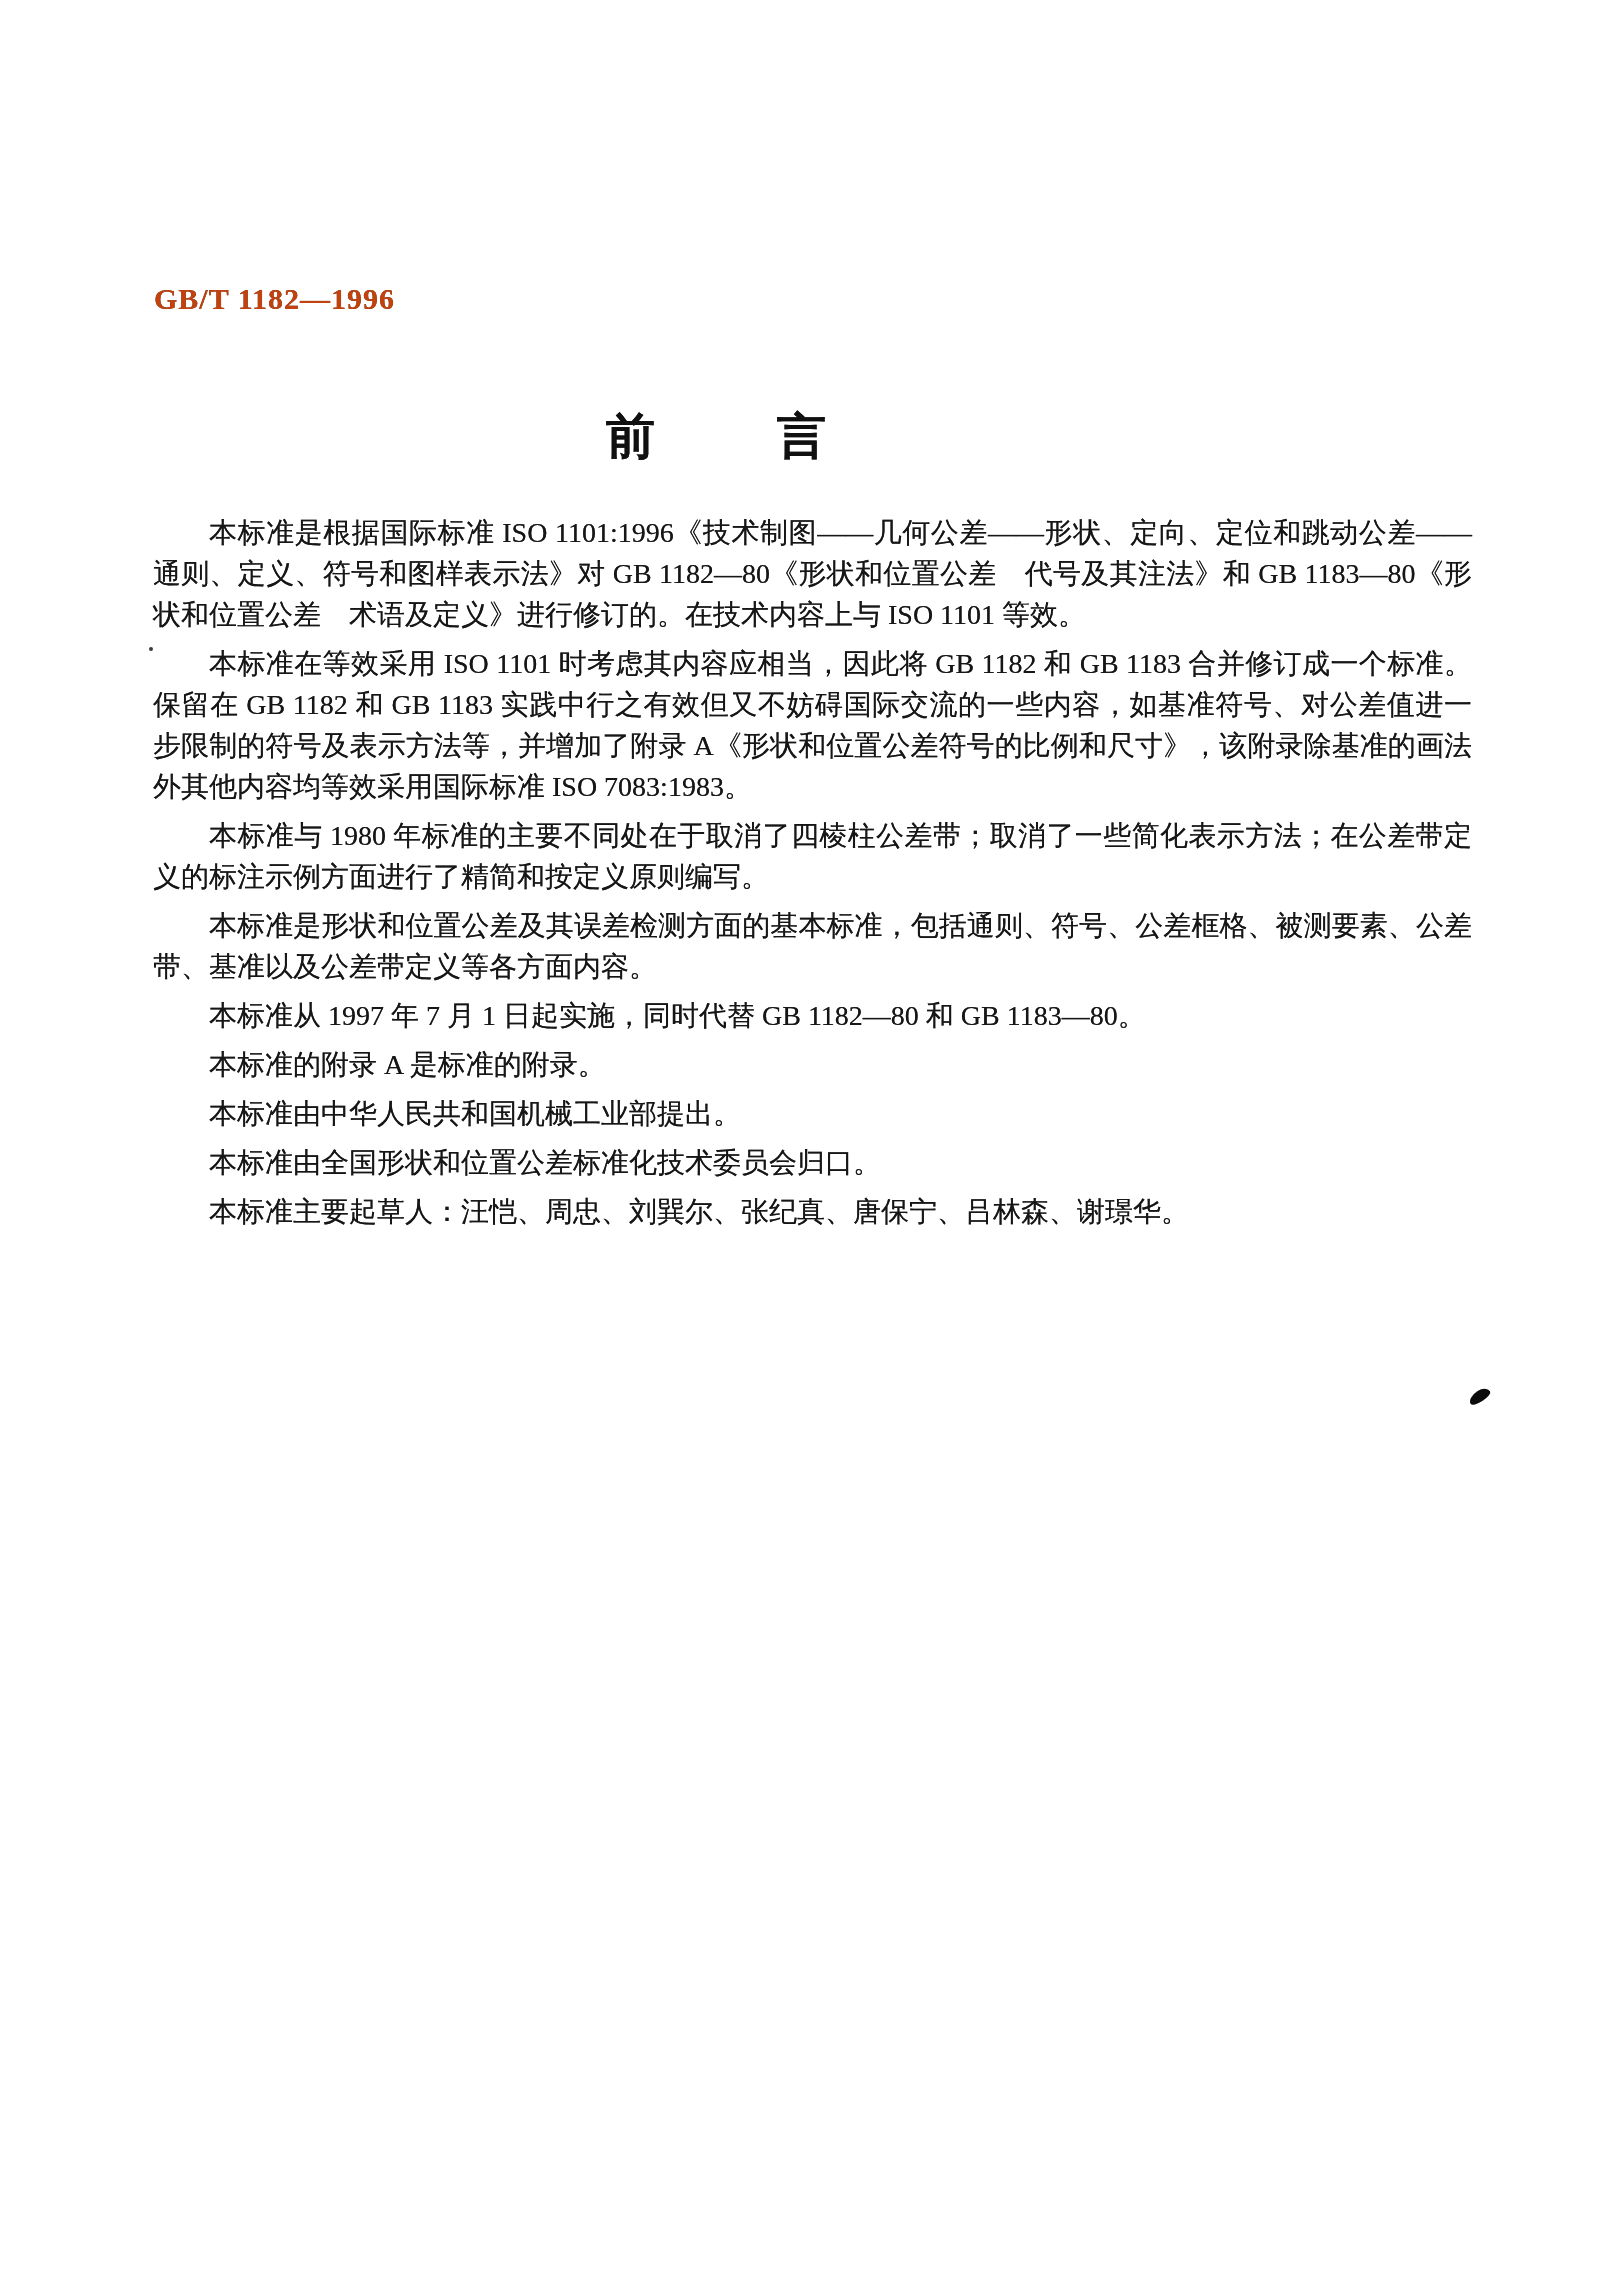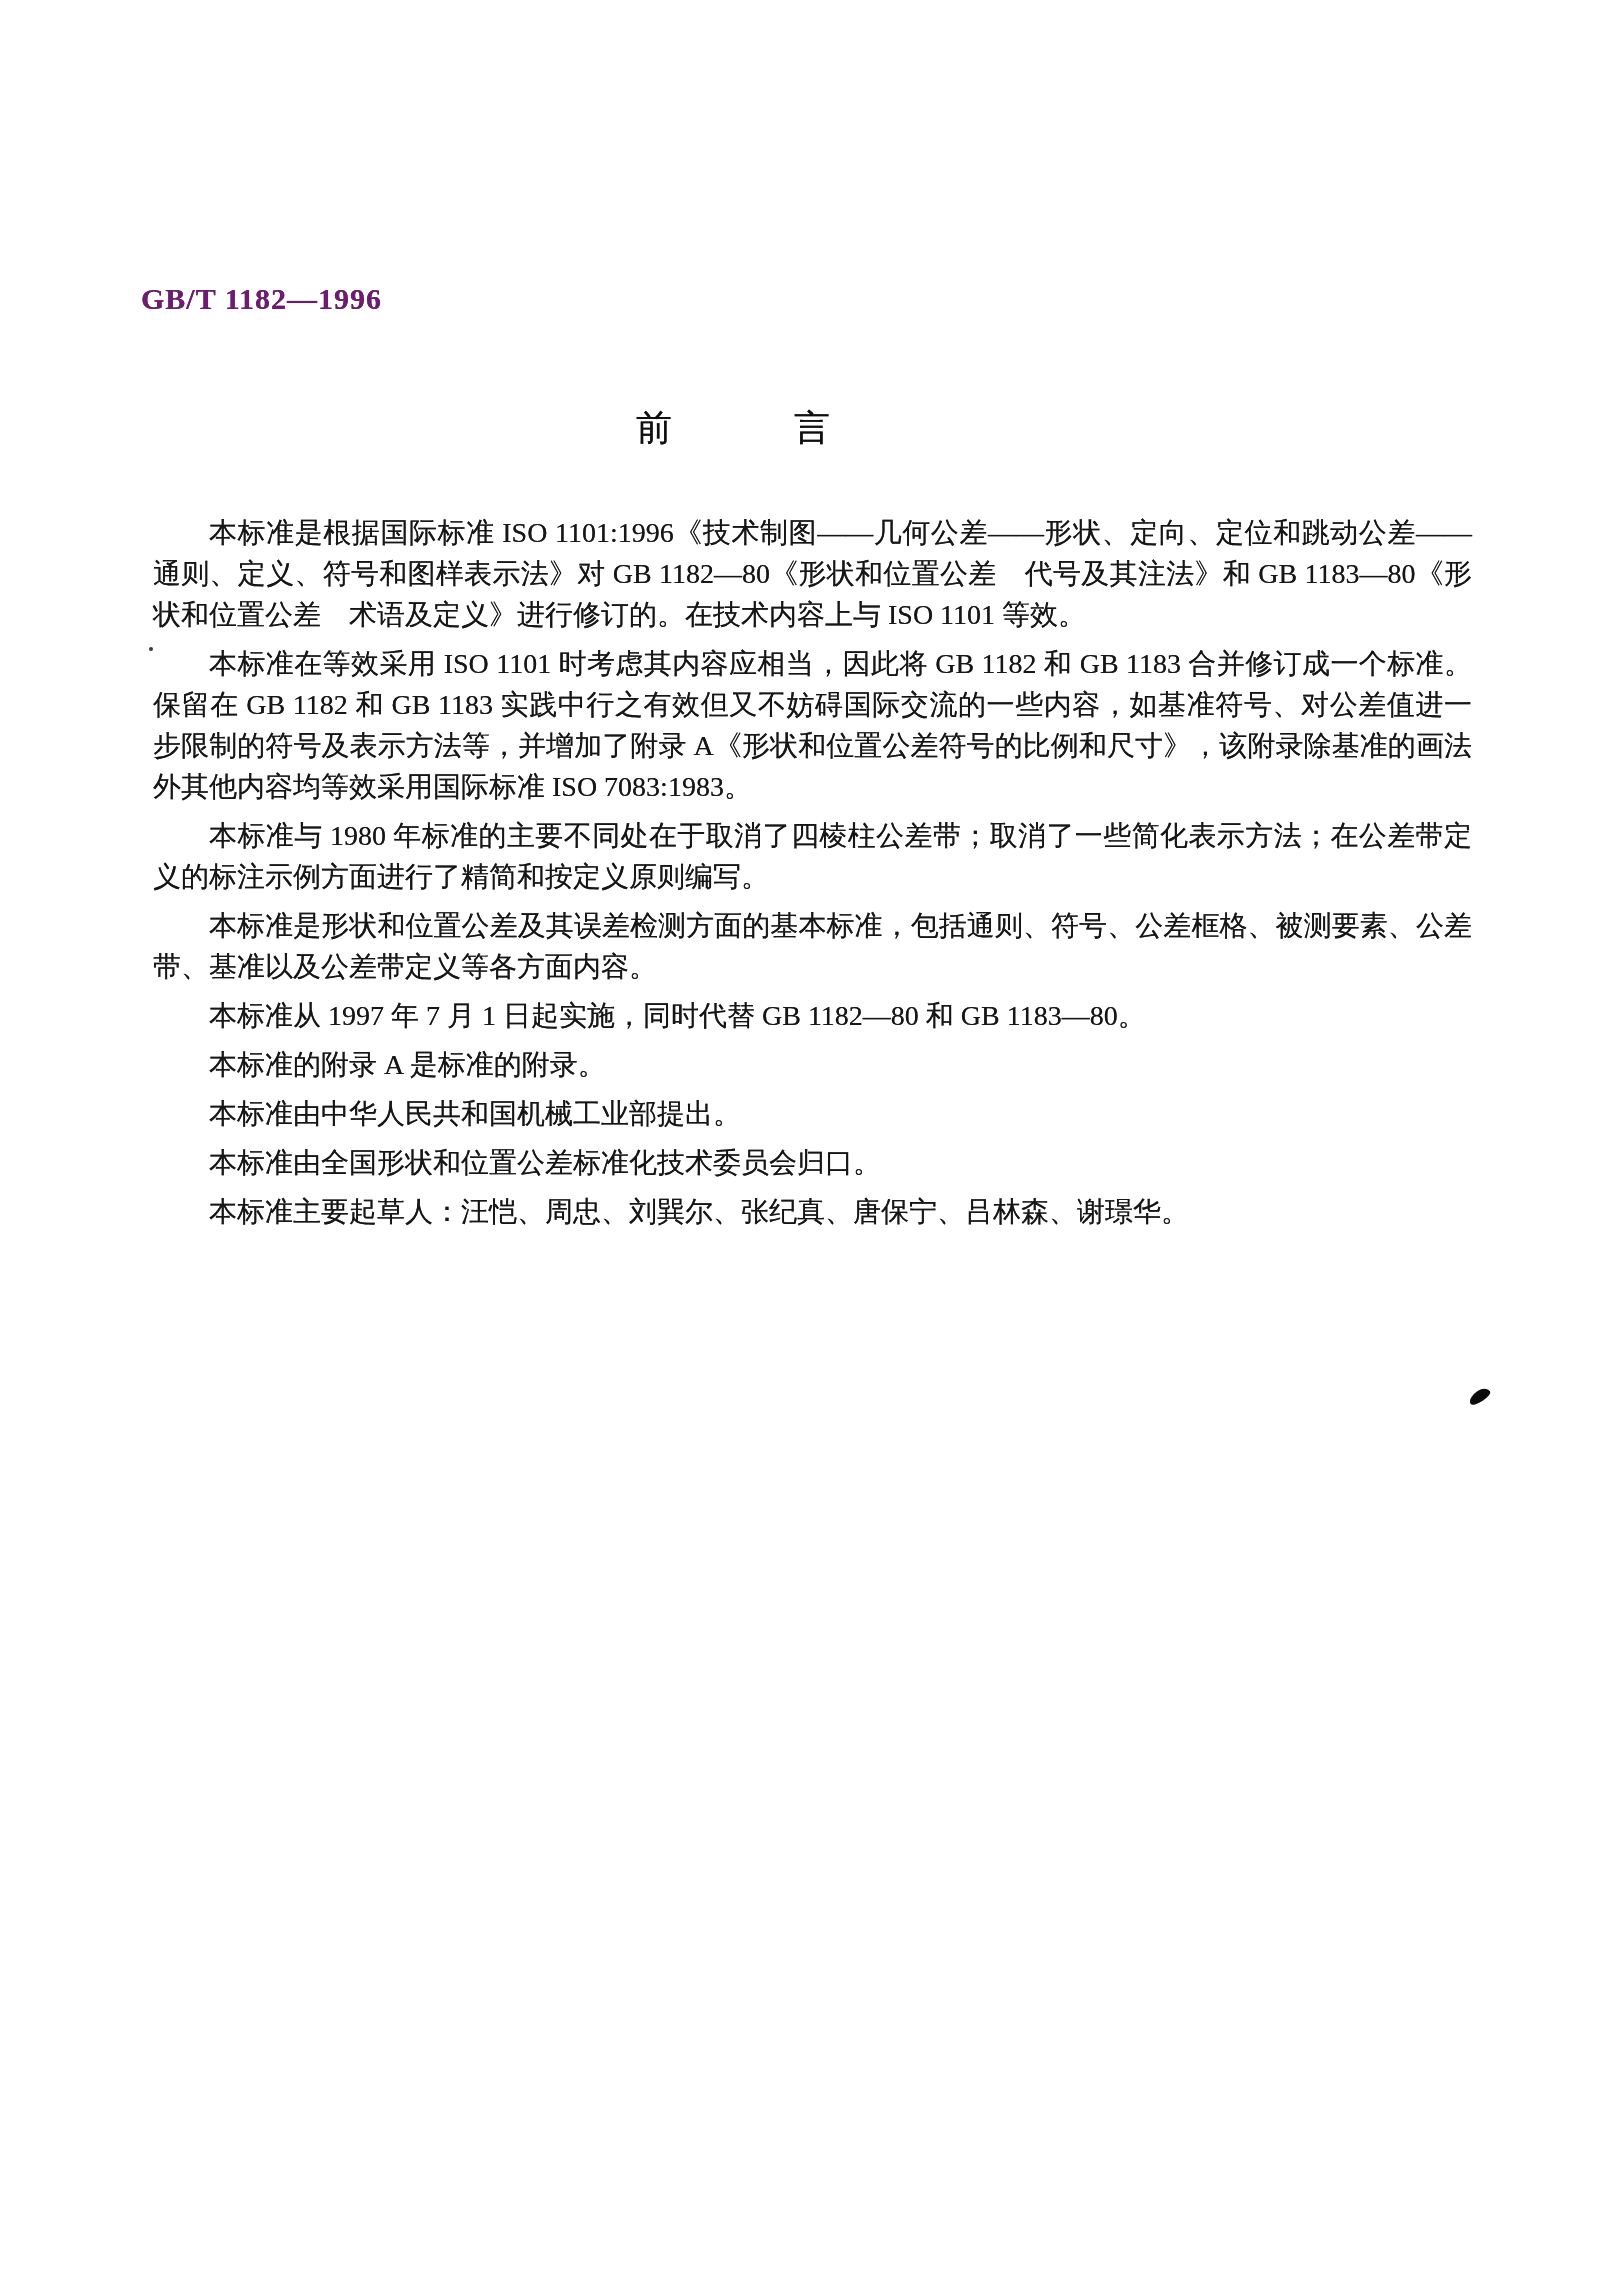--- a/index.html
+++ b/index.html
@@ -11,35 +11,35 @@
     position: relative;
     width: 1620px;
     height: 2293px;
     background: #ffffff;
     overflow: hidden;
     font-family: "Liberation Serif", "DejaVu Serif", serif;
     color: #151515;
   }
   .standard-code {
     position: absolute;
-    left: 141px;
+    left: 154px;
     top: 282px;
     font-size: 30px;
     font-weight: bold;
     letter-spacing: 1px;
-    color: #701a75;
+    color: #c2410c;
     white-space: nowrap;
     text-shadow: 0 0 0.5px rgba(0,0,0,0.75);
   }
   .page-title {
     position: absolute;
-    left: 636px;
+    left: 606px;
     top: 404px;
-    font-size: 36px;
-    font-weight: normal;
+    font-size: 49px;
+    font-weight: bold;
     letter-spacing: 122px;
     white-space: nowrap;
     color: #101010;
     text-shadow: 0 0 0.6px rgba(0,0,0,0.8);
   }
   .content {
     position: absolute;
     left: 145px;
     top: 504px;
     width: 1335px;

